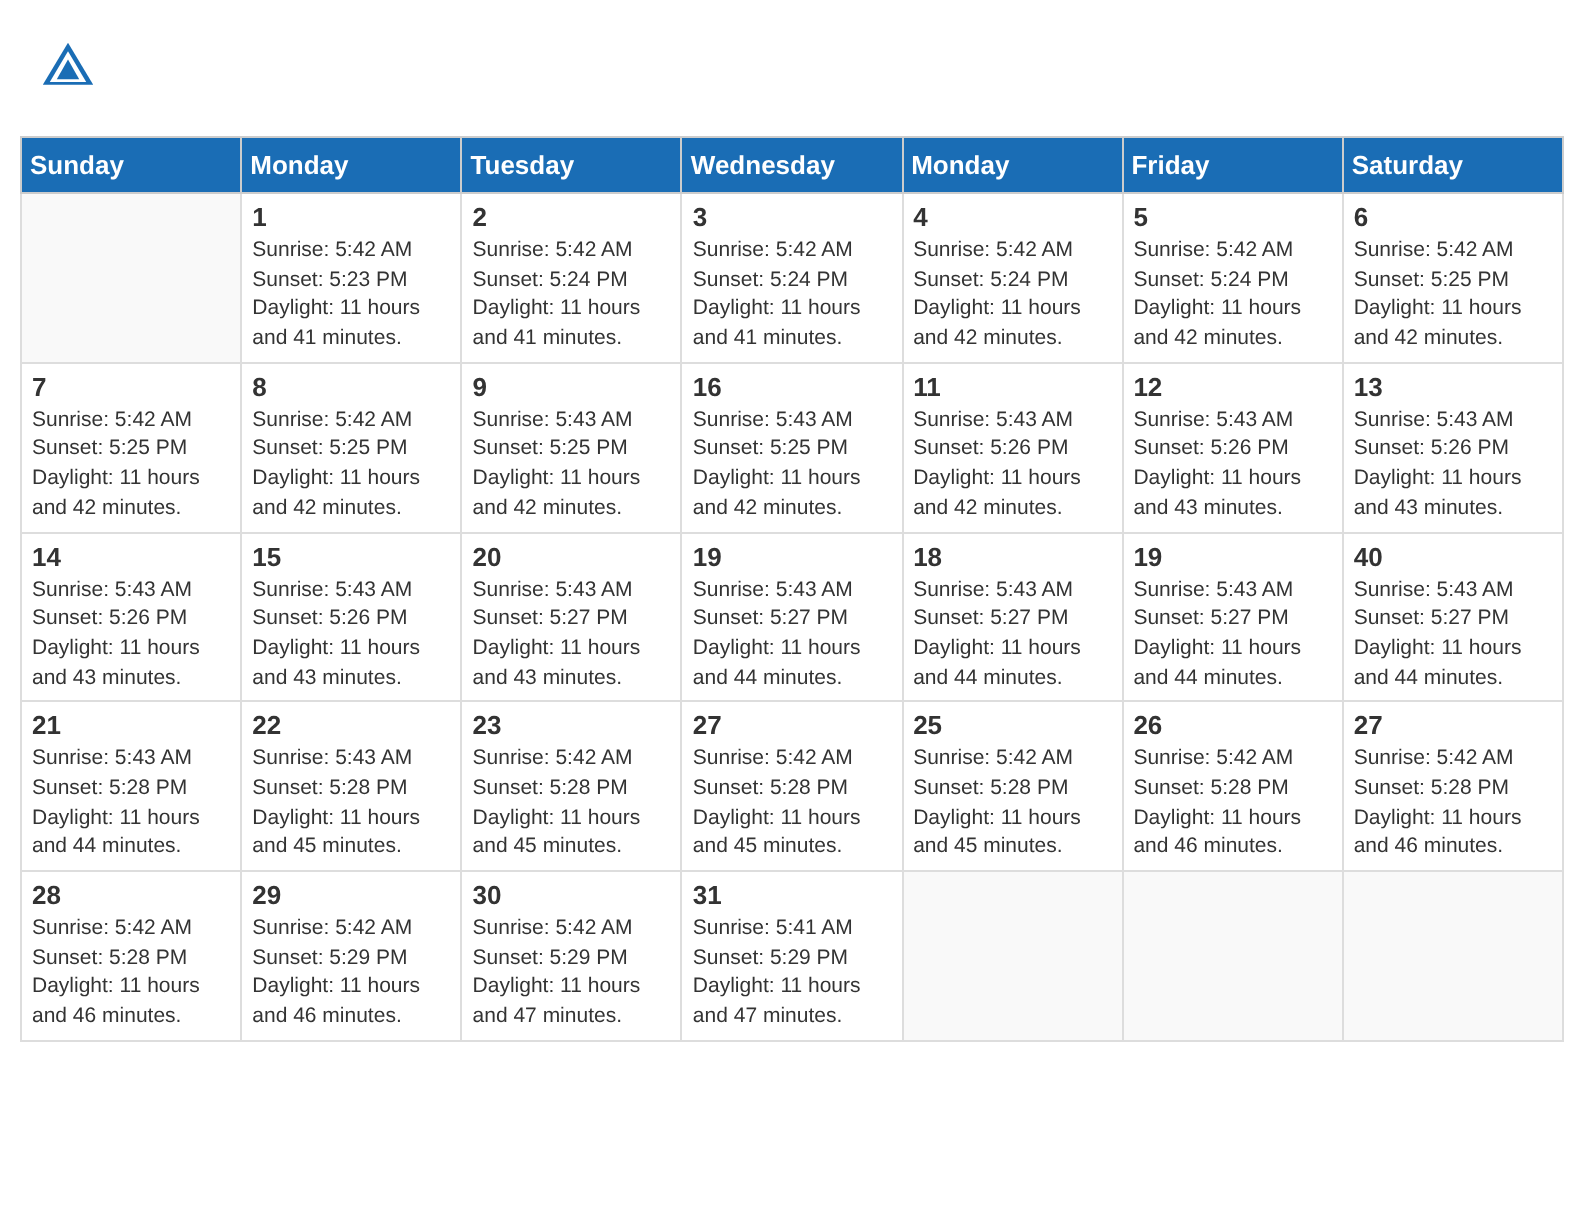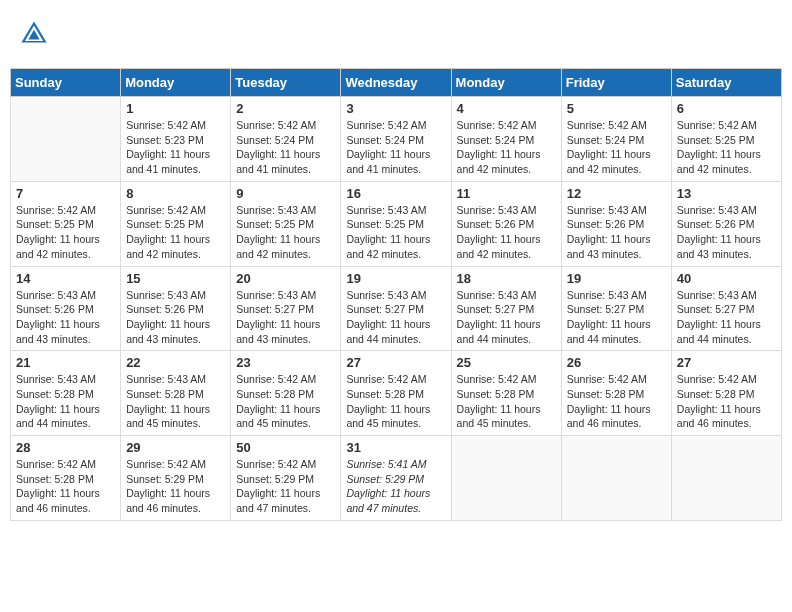--- a/index.html
+++ b/index.html
@@ -334,29 +334,29 @@
 and 46 minutes.</div>
         </td>
         <td>
           <span class="day-number">29</span>
           <div class="day-info" style="white-space: pre-line;">Sunrise: 5:42 AM
 Sunset: 5:29 PM
 Daylight: 11 hours
 and 46 minutes.</div>
         </td>
         <td>
-          <span class="day-number">50</span>
+          <span class="day-number">30</span>
           <div class="day-info" style="white-space: pre-line;">Sunrise: 5:42 AM
 Sunset: 5:29 PM
 Daylight: 11 hours
 and 47 minutes.</div>
         </td>
         <td>
           <span class="day-number">31</span>
-          <div class="day-info" style="white-space: pre-line; font-style: italic;">Sunrise: 5:41 AM
+          <div class="day-info" style="white-space: pre-line;">Sunrise: 5:41 AM
 Sunset: 5:29 PM
 Daylight: 11 hours
 and 47 minutes.</div>
         </td>
         <td class="empty"></td>
         <td class="empty"></td>
         <td class="empty"></td>
       </tr>
     </tbody>
 </table>

